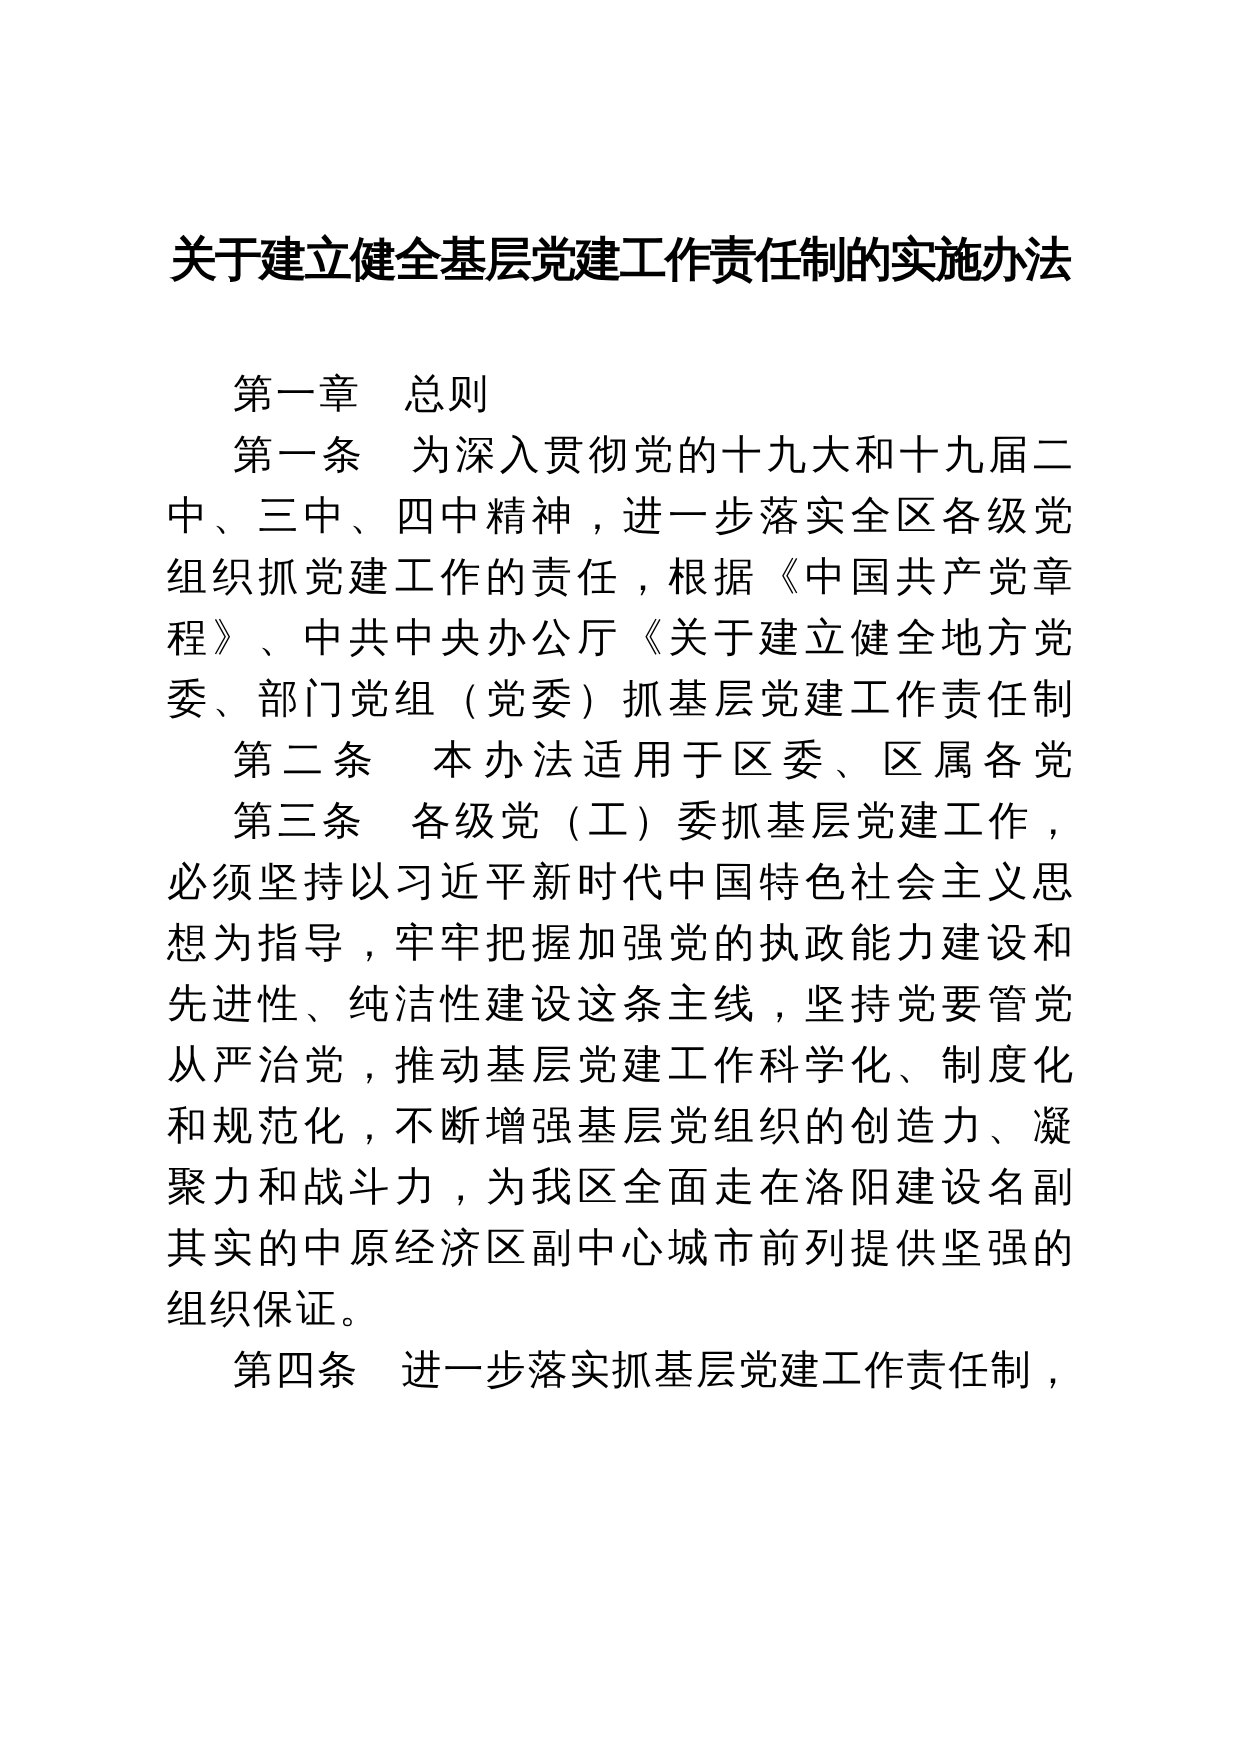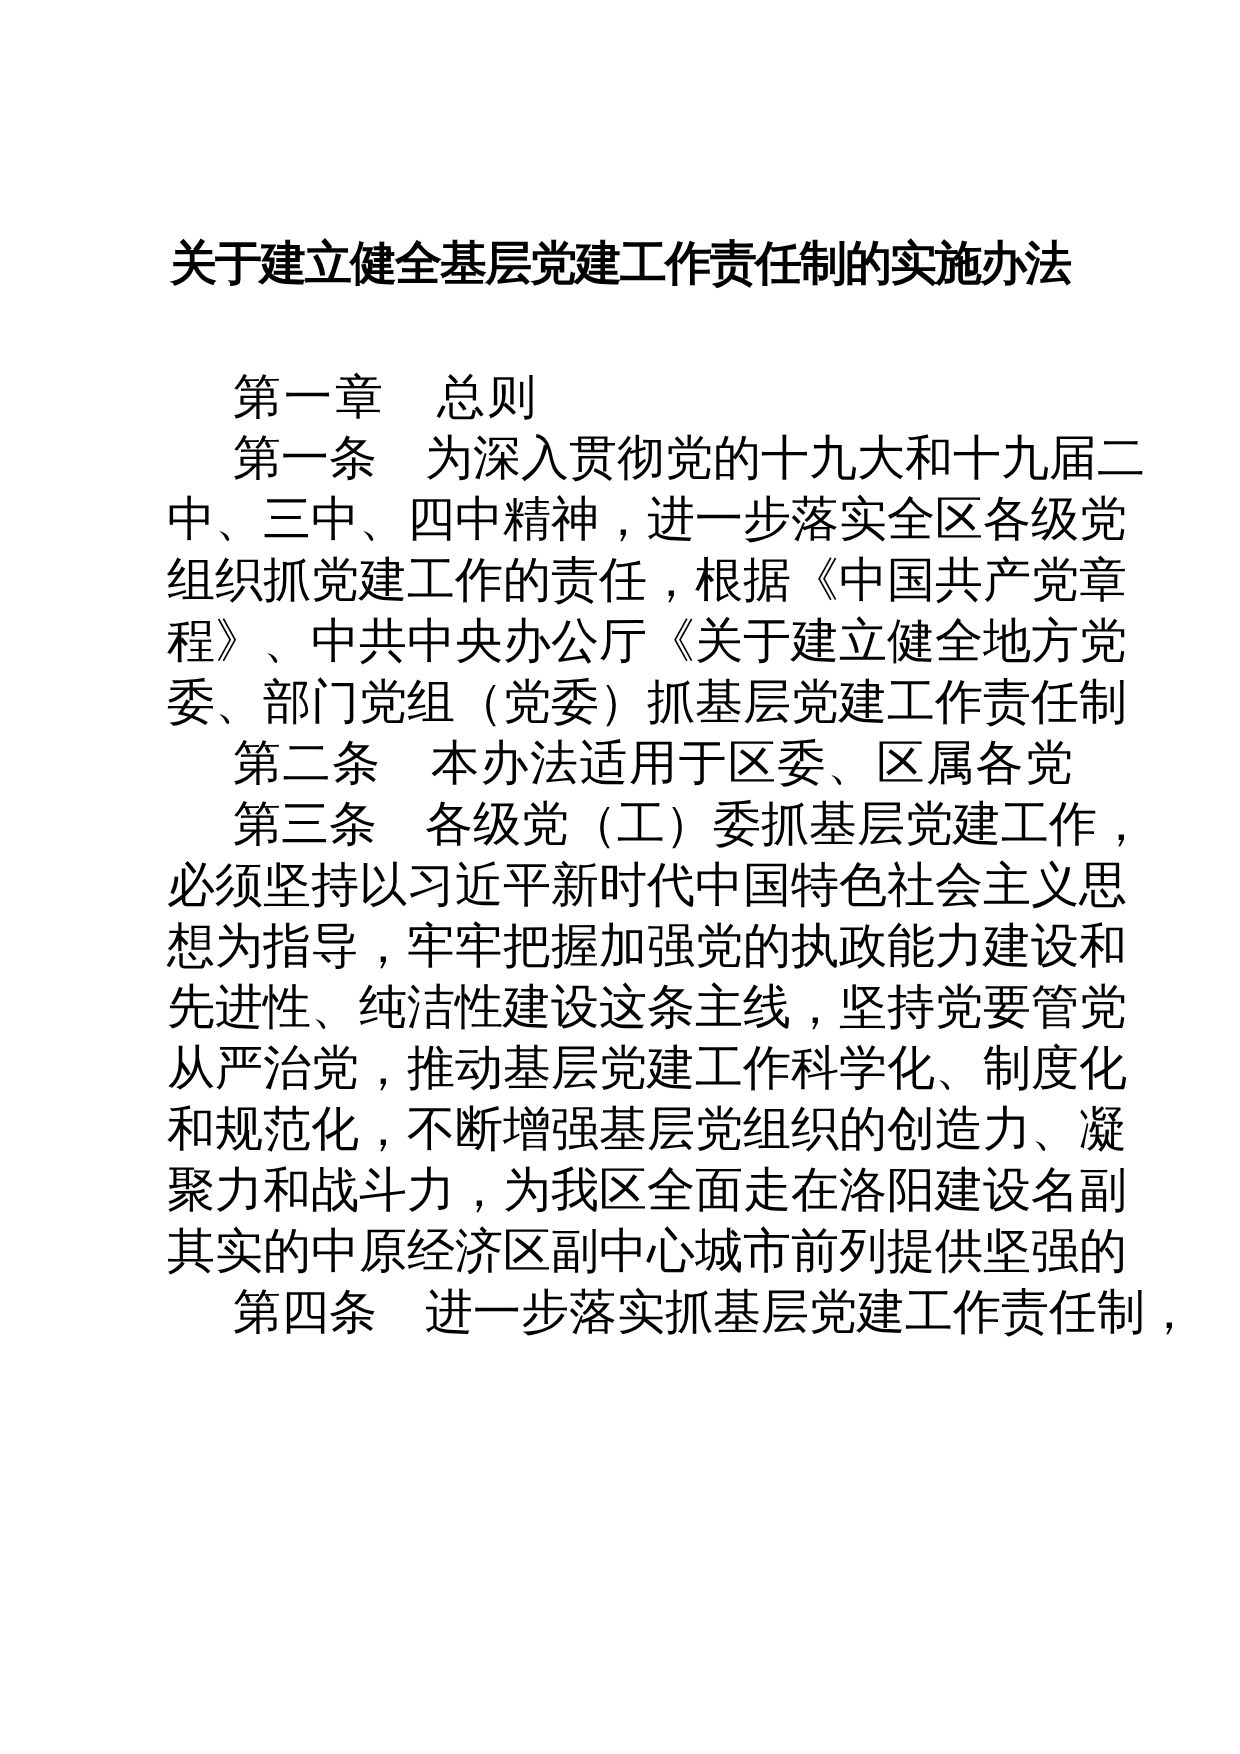--- a/index.html
+++ b/index.html
@@ -6,21 +6,21 @@
     margin: 0;
     padding: 0;
     background: #ffffff;
   }
   .page {
     position: relative;
     width: 1240px;
     height: 1754px;
     background: #ffffff;
     color: #000000;
-    font-family: Liberation Serif, serif;
+    font-family: Liberation Mono, monospace;
     overflow: hidden;
   }
   .title {
     position: absolute;
     top: 228px;
     left: 0;
     width: 1240px;
     height: 70px;
     line-height: 70px;
     margin: 0;
@@ -32,21 +32,21 @@
   }
   .body-block {
     position: absolute;
     top: 366px;
     left: 167px;
     width: 906px;
   }
   .line {
     height: 61px;
     line-height: 61px;
-    font-size: 48px;
+    font-size: 40px;
     font-weight: normal;
     letter-spacing: 3px;
     white-space: nowrap;
   }
   .line.indent {
     padding-left: 66px;
   }
   
   .line.j {
     display: flex;
@@ -361,20 +361,21 @@
         <span>城</span>
         <span>市</span>
         <span>前</span>
         <span>列</span>
         <span>提</span>
         <span>供</span>
         <span>坚</span>
         <span>强</span>
         <span>的</span>
       </div>
+      <div class="line">组织保证。</div>
       <div class="line indent j">
         <span>第</span>
         <span>四</span>
         <span>条</span>
         <span>　</span>
         <span>进</span>
         <span>一</span>
         <span>步</span>
         <span>落</span>
         <span>实</span>

